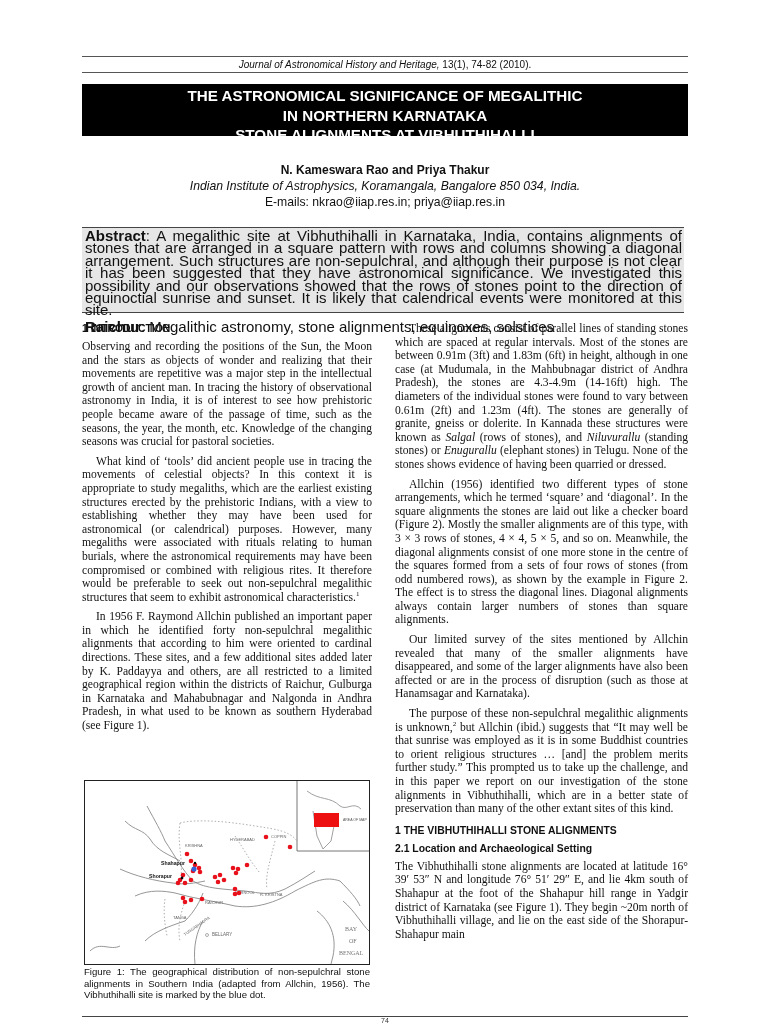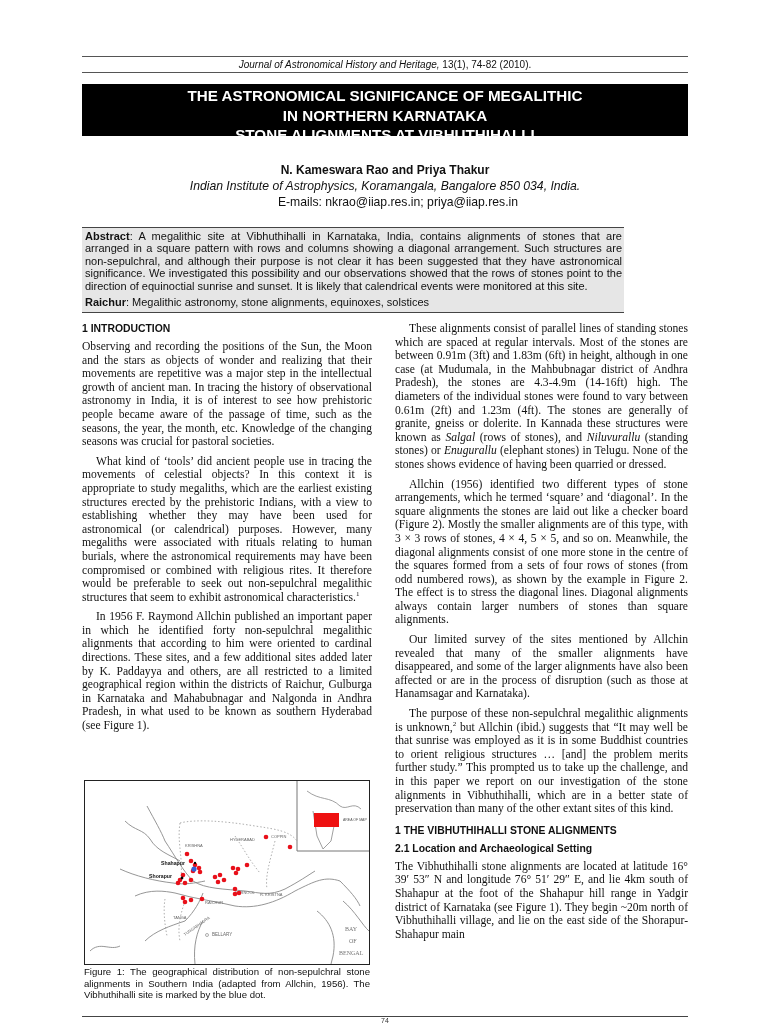--- a/index.html
+++ b/index.html
@@ -4,22 +4,22 @@
 <style>
   html, body { margin: 0; padding: 0; background: #ffffff; }
   body { width: 768px; height: 1024px; position: relative; overflow: hidden; color: #111; }
   .page { position: absolute; left: 82px; top: 0; width: 606px; height: 1024px; }
   .journal-bar { position: absolute; left: 0; top: 56px; width: 606px; height: 15px; border-top: 1px solid #555; border-bottom: 1px solid #555; }
   .journal-line { position: absolute; left: 0; right: 0; top: 1px; text-align: center; font-family: "Liberation Sans", sans-serif; font-style: italic; font-size: 10px; line-height: 13px; color: #111; }
   .journal-line .vol { font-style: normal; }
   .title-box { position: absolute; left: 0; top: 84px; width: 606px; height: 52px; background: #000; color: #fff; font-family: "Liberation Sans", sans-serif; font-weight: bold; font-size: 15.2px; line-height: 19.5px; text-align: center; padding-top: 2px; box-sizing: border-box; }
   .authors { position: absolute; left: 0; top: 162px; width: 606px; text-align: center; font-family: "Liberation Sans", sans-serif; font-weight: bold; font-size: 12px; line-height: 16px; }
   .affil { position: absolute; left: 0; top: 178px; width: 606px; text-align: center; font-family: "Liberation Sans", sans-serif; font-style: italic; font-size: 12.2px; line-height: 16px; }
-  .emails { position: absolute; left: 13px; top: 194px; width: 606px; text-align: center; font-family: "Liberation Sans", sans-serif; font-size: 12.2px; line-height: 16px; }
-  .abstract-box { position: absolute; left: 0; top: 227px; width: 542px; height: 86px; background: #e6e6e6; border-top: 1px solid #444; border-bottom: 1px solid #444; box-sizing: border-box; padding: 2px 2px 0 3px; font-family: "Liberation Sans", sans-serif; font-size: 11px; line-height: 12.4px; text-align: justify; }
+  .emails { position: absolute; left: 0; top: 194px; width: 606px; text-align: center; font-family: "Liberation Sans", sans-serif; font-size: 12.2px; line-height: 16px; }
+  .abstract-box { position: absolute; left: 0; top: 227px; width: 602px; height: 86px; background: #e6e6e6; border-top: 1px solid #444; border-bottom: 1px solid #444; box-sizing: border-box; padding: 2px 2px 0 3px; font-family: "Liberation Sans", sans-serif; font-size: 15px; line-height: 12.4px; text-align: justify; }
   .abstract-box p { margin: 0; }
   .abstract-box .kw { margin-top: 4px; }
   .abstract-box b { font-weight: bold; }
   .col { position: absolute; top: 322px; font-family: "Liberation Serif", serif; font-size: 11.6px; line-height: 13.6px; text-align: justify; }
   .col-left { left: 0; width: 290px; }
   .col-right { left: 313px; width: 293px; }
   .col p { margin: 0 0 6px 0; text-indent: 0; hyphens: manual; }
   .col p.ind { text-indent: 14px; }
   .sec-head { font-family: "Liberation Sans", sans-serif; font-weight: bold; font-size: 10.4px; line-height: 14px; margin: 0 0 4px 0; }
   .sub-head { font-family: "Liberation Sans", sans-serif; font-weight: bold; font-size: 10.4px; line-height: 14px; margin: 0 0 4px 0; }

